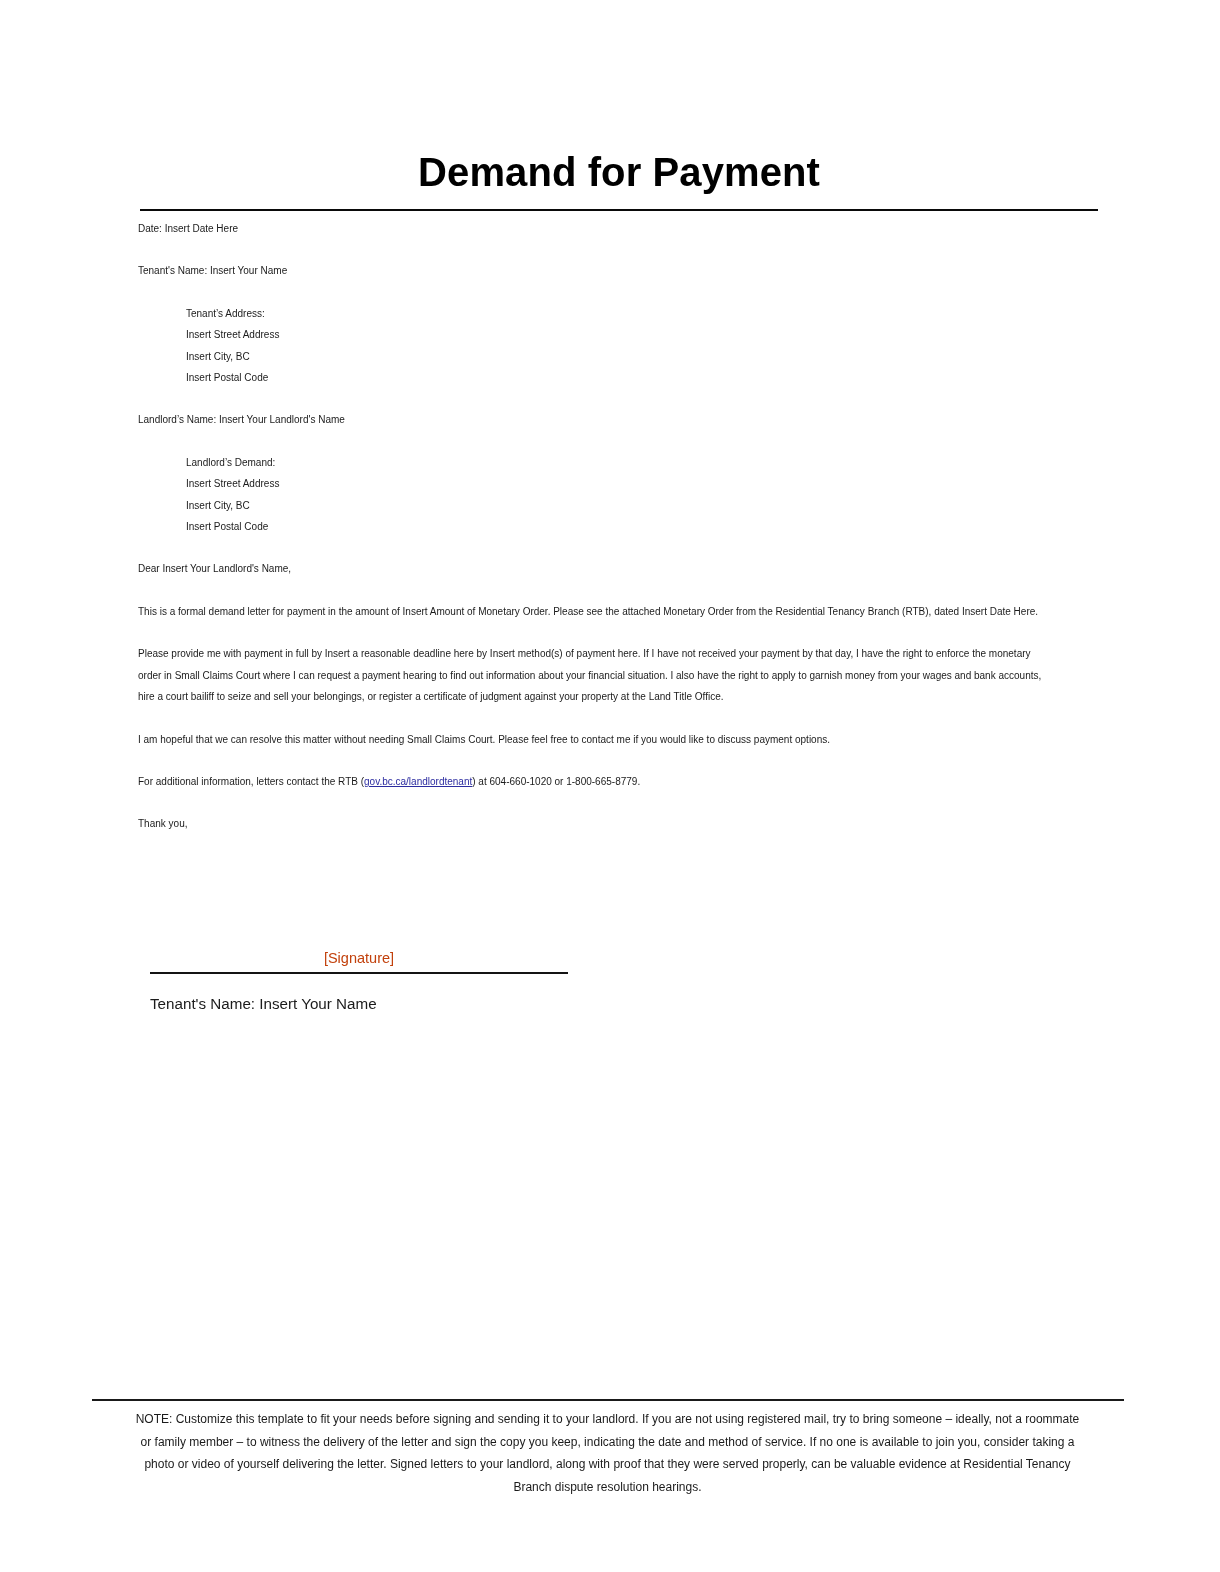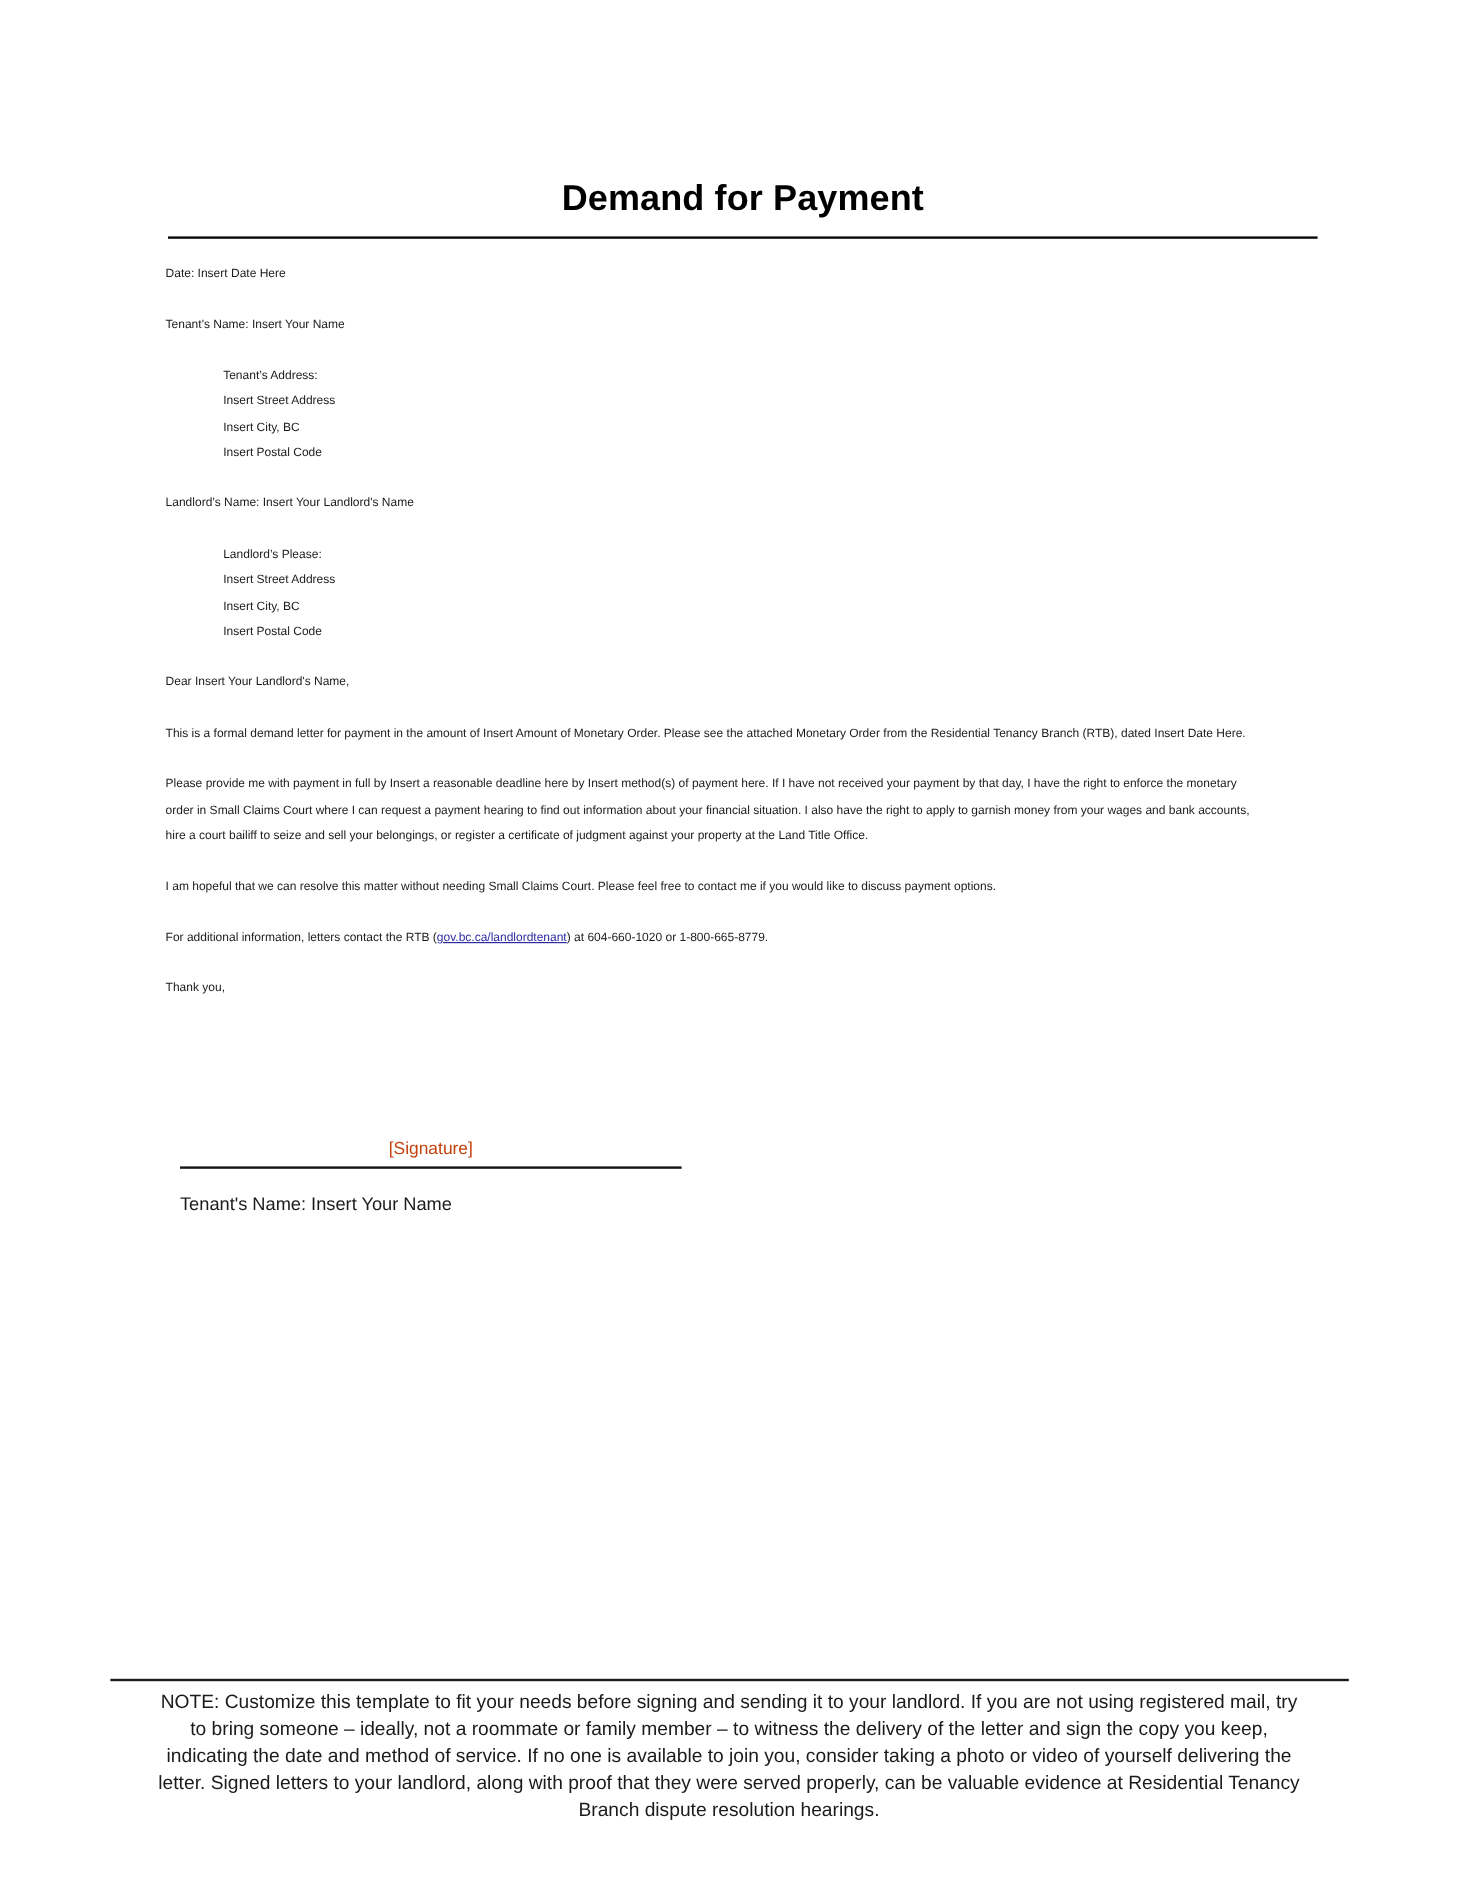--- a/index.html
+++ b/index.html
@@ -26,21 +26,21 @@
 
   
   .title-block {
     position: absolute;
     left: 140px;
     top: 148px;
     width: 958px;
   }
   .doc-title {
     margin: 0;
-    font-size: 30px;
+    font-size: 40px;
     font-weight: bold;
     text-align: center;
     letter-spacing: 0.1px;
     line-height: 1.2;
     color: #000000;
   }
   .title-rule {
     margin-top: 13px;
     width: 958px;
     height: 0;
@@ -115,21 +115,21 @@
     top: 1399px;
     width: 1032px;
     height: 0;
     border-top: 2px solid #1a1a1a;
   }
   .footer-note {
     position: absolute;
     left: 130px;
     top: 1408px;
     width: 955px;
-    font-size: 16px;
+    font-size: 12px;
     line-height: 22.5px;
     text-align: center;
     color: #1b1b1b;
   }
 </style>
 </head>
 <body>
 
 <div class="page">
 
@@ -147,21 +147,21 @@
     <div class="block">
       <span class="line">Tenant’s Address:</span>
       <span class="line">Insert Street Address</span>
       <span class="line">Insert City, BC</span>
       <span class="line">Insert Postal Code</span>
     </div>
 
     <p class="para">Landlord’s Name: Insert Your Landlord's Name</p>
 
     <div class="block">
-      <span class="line">Landlord’s Please:</span>
+      <span class="line">Landlord’s Demand:</span>
       <span class="line">Insert Street Address</span>
       <span class="line">Insert City, BC</span>
       <span class="line">Insert Postal Code</span>
     </div>
 
     <p class="para">Dear Insert Your Landlord's Name,</p>
 
     <p class="para">This is a formal demand letter for payment in the amount of Insert Amount of Monetary Order. Please see the attached Monetary Order from the Residential Tenancy Branch (RTB), dated Insert Date Here.</p>
 
     <p class="para">Please provide me with payment in full by Insert a reasonable deadline here by Insert method(s) of payment here. If I have not received your payment by that day, I have the right to enforce the monetary order in Small Claims Court where I can request a payment hearing to find out information about your financial situation. I also have the right to apply to garnish money from your wages and bank accounts, hire a court bailiff to seize and sell your belongings, or register a certificate of judgment against your property at the Land Title Office.</p>

